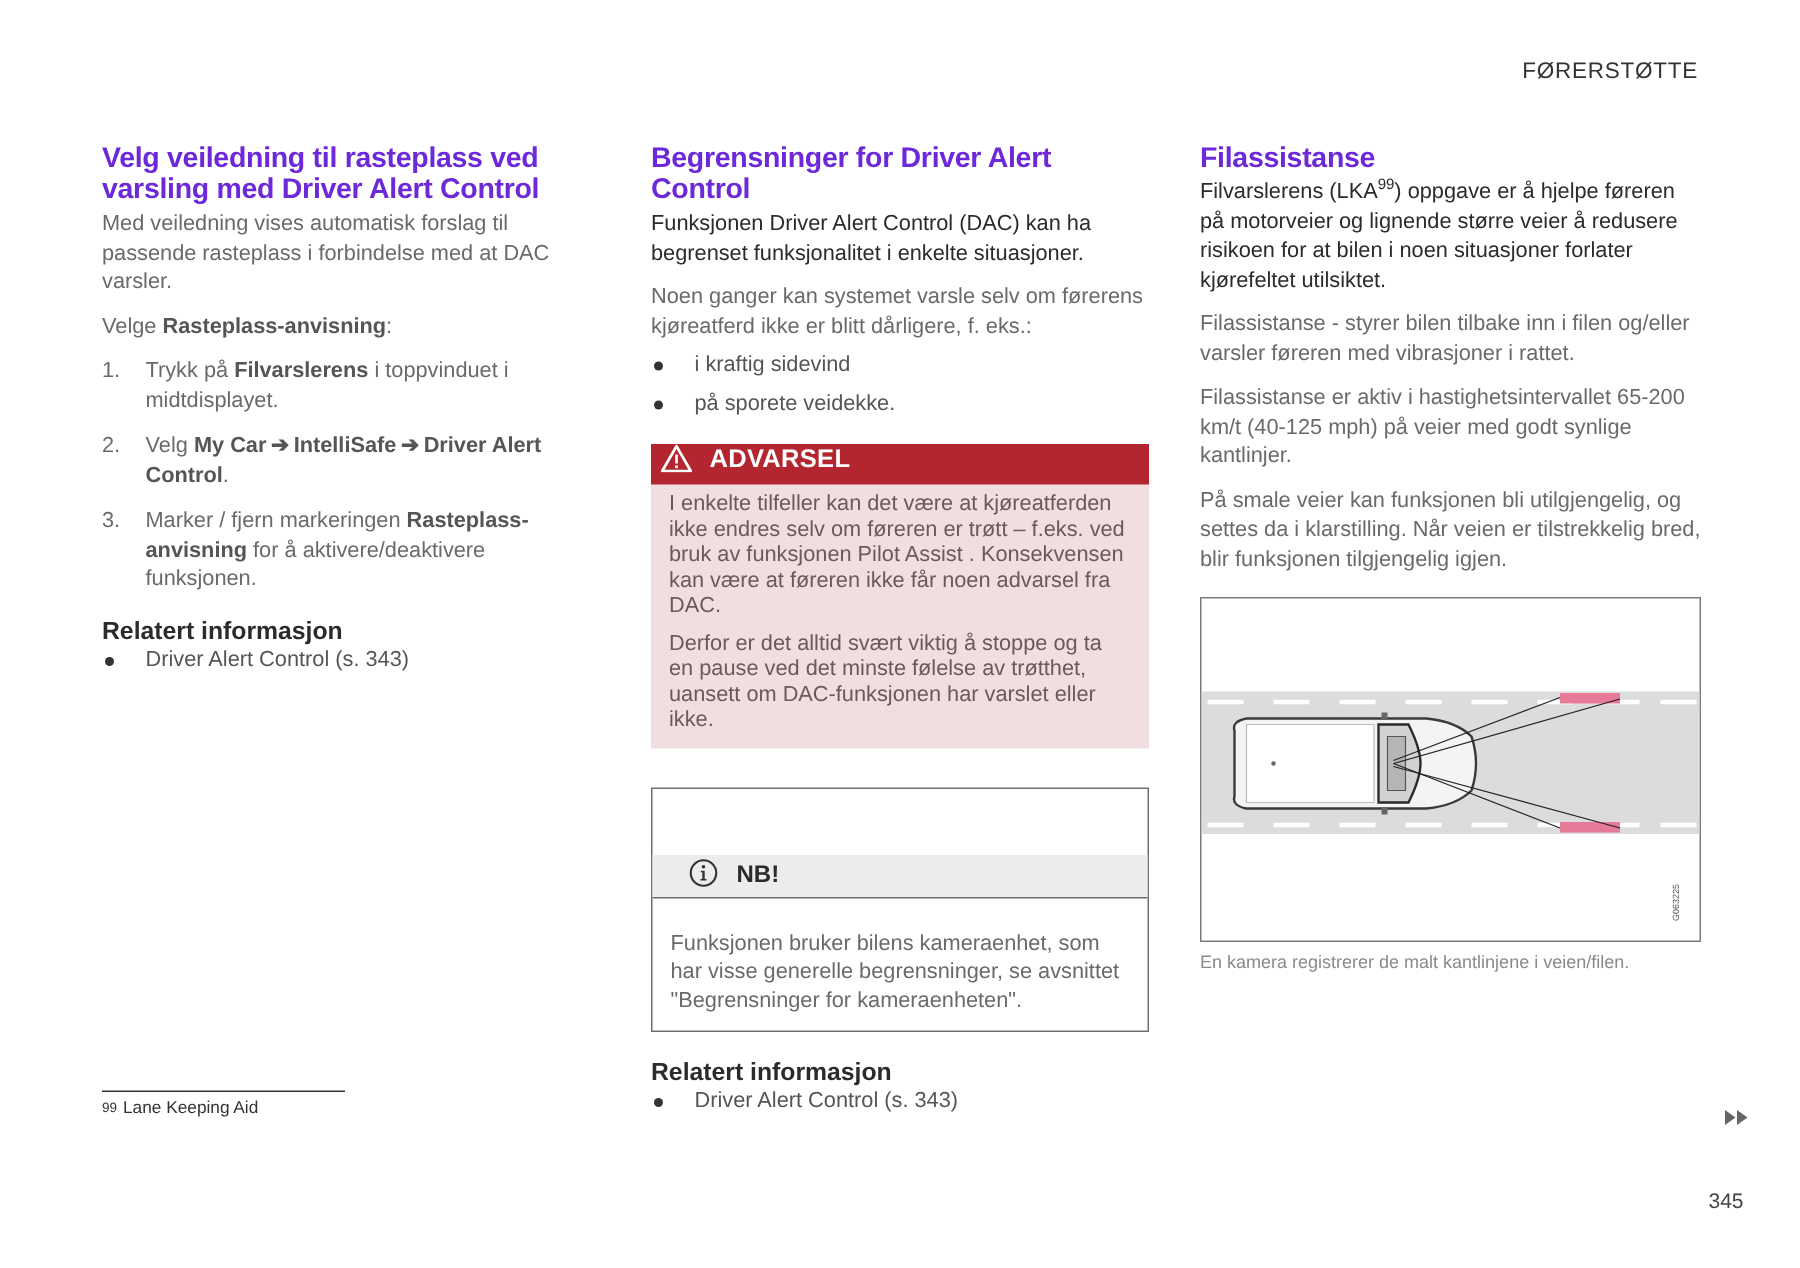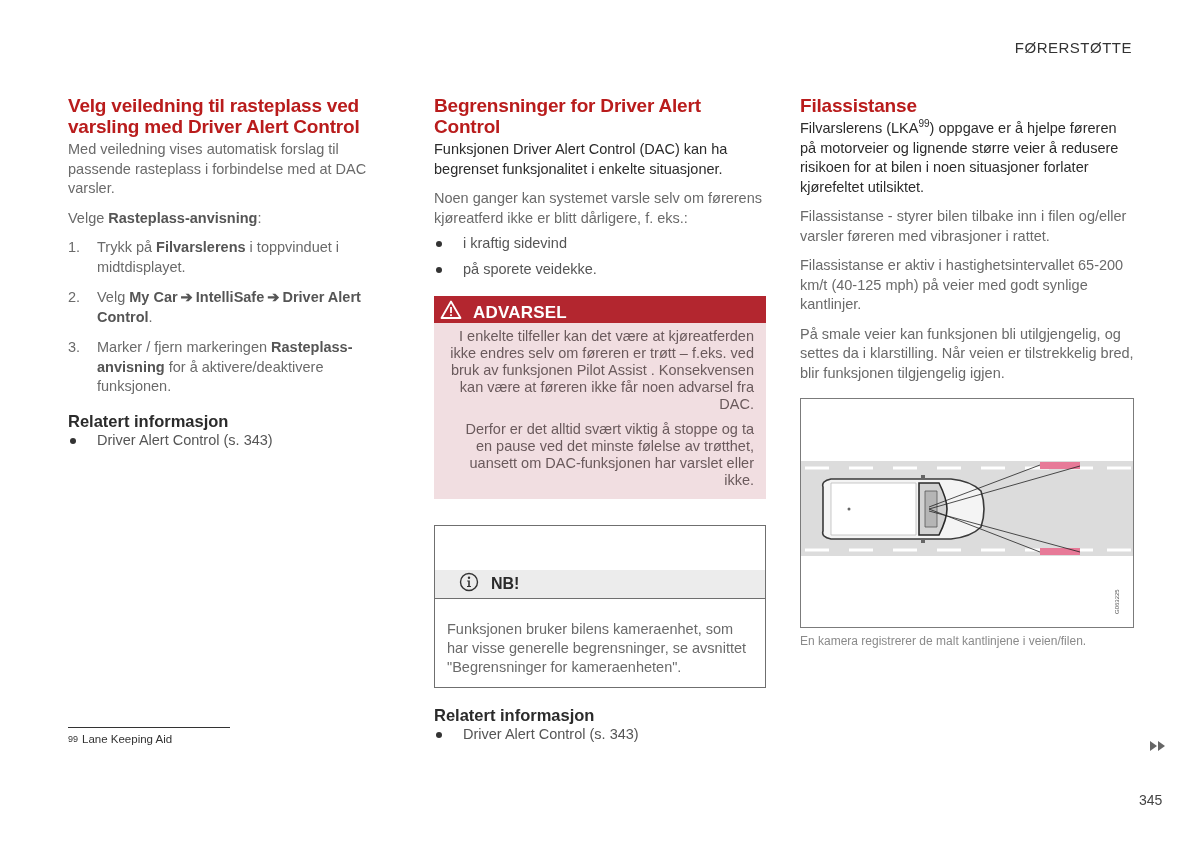--- a/index.html
+++ b/index.html
@@ -8,40 +8,40 @@
     font-family: "Liberation Sans", sans-serif; color: #2b2b2b; overflow: hidden;
   }
   .header-title {
     position: absolute; top: 39px; right: 68px; font-size: 15px; letter-spacing: 0.5px; color: #333;
   }
   .col { position: absolute; top: 95px; }
   .col1 { left: 68px; width: 330px; }
   .col2 { left: 434px; width: 332px; }
   .col3 { left: 800px; width: 334px; }
   h2 {
-    font-size: 19px; font-weight: bold; line-height: 21px; margin: 0 0 3px 0; color: #b91c1c;
+    font-size: 19px; font-weight: bold; line-height: 21px; margin: 0 0 3px 0; color: #6d28d9;
     letter-spacing: -0.2px;
   }
   p { margin: 0; font-size: 14.5px; line-height: 19.5px; }
   .dark { color: #2b2b2b; }
   .light { color: #6a6a6a; }
   .gapp { margin-top: 10px; }
   .ui { font-weight: bold; color: #6a6a6a; }
   .ui-d { font-weight: bold; color: #555; }
   ol { list-style: none; margin: 10px 0 0 0; padding: 0; }
   ol li { position: relative; padding-left: 29px; font-size: 14.5px; line-height: 19.5px; color: #6a6a6a; margin-bottom: 11px; }
   ol li .num { position: absolute; left: 0; top: 0; }
   h3 { font-size: 16.5px; font-weight: bold; margin: 0; color: #2b2b2b; line-height: 20px; }
   ul.bul { list-style: none; margin: 0; padding: 0; }
   ul.bul li { position: relative; padding-left: 29px; font-size: 14.5px; line-height: 19.5px; color: #555; }
   ul.bul li .dot { position: absolute; left: 2px; top: 7px; width: 6px; height: 6px; border-radius: 50%; background: #333; }
   .warn { margin-top: 17px; background: #f1dee1; }
-  .warn-head { background: #b3262f; color: #fff; height: 27px; display: flex; align-items: flex-end; padding-left: 6px; }
+  .warn-head { background: #b3262f; color: #fff; height: 27px; display: flex; align-items: flex-start; padding-left: 6px; }
   .warn-head .lbl { font-size: 17px; font-weight: bold; margin-left: 11px; letter-spacing: 0.2px; }
-  .warn-body { padding: 5px 12px 10px 12px; text-align: right; }
+  .warn-body { padding: 5px 12px 10px 12px; }
   .warn-body p { color: #6a5a5c; font-size: 14.5px; line-height: 17px; }
   .warn-body p + p { margin-top: 8px; }
   .note { margin-top: 26px; border: 1px solid #6f6f6f; }
   .note-head { background: #ececec; height: 28px; display: flex; align-items: center; padding-left: 24px; border-bottom: 1px solid #6f6f6f; margin-top: 44px; }
   .note-head .lbl { font-size: 16px; font-weight: bold; margin-left: 12px; color: #2b2b2b; }
   .note-body { padding: 6px 12px 10px 12px; }
   .note-body p { color: #6a6a6a; font-size: 14.5px; line-height: 19px; margin-top: 15px; }
   .figure { margin-top: 15px; width: 332px; height: 228px; border: 1px solid #7b7b7b; position: relative; background: #fff; }
   .caption { margin-top: 6px; font-size: 12px; color: #8a8a8a; }
   .footnote-line { position: absolute; left: 68px; top: 727px; width: 162px; height: 1px; background: #333; }

